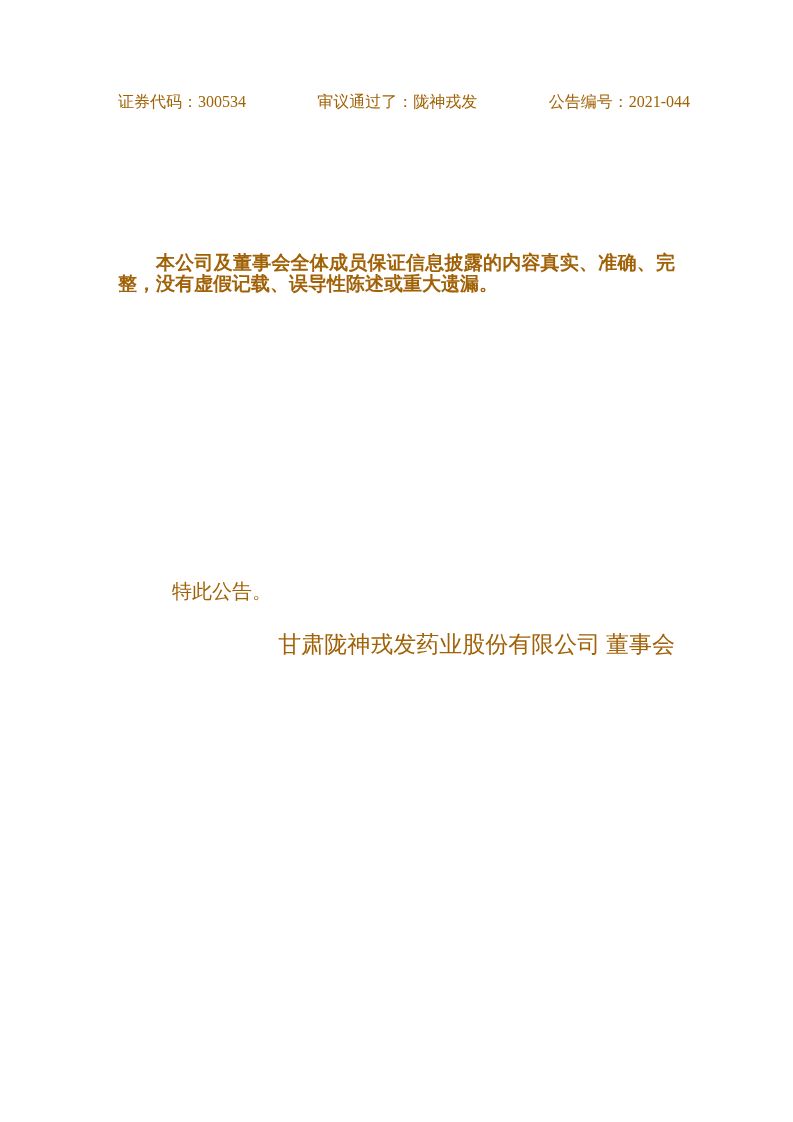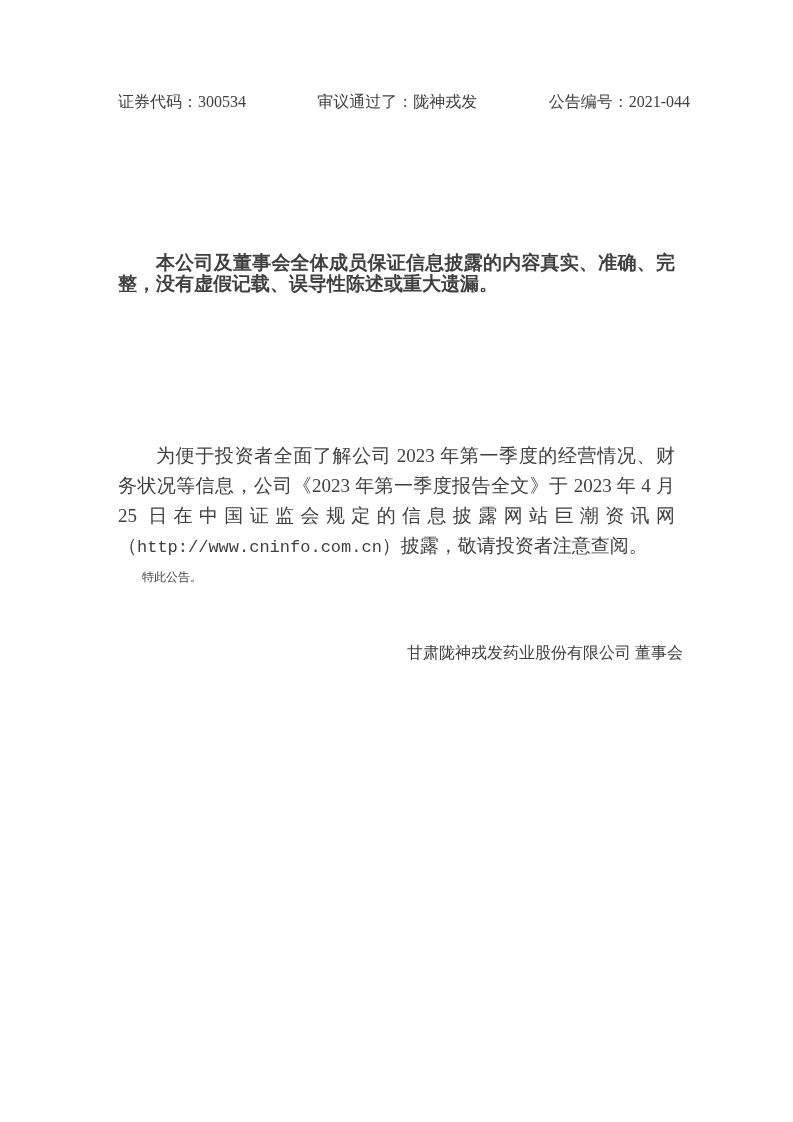--- a/index.html
+++ b/index.html
@@ -1,21 +1,21 @@
 <!DOCTYPE html>
 <html><head>
 <meta charset="utf-8">
 <style>
   html, body { margin: 0; padding: 0; background: #ffffff; }
   .page {
     position: relative;
     width: 793px;
     height: 952px;
     background: #ffffff;
-    color: #404040;
+    color: #a16207;
     font-family: "Liberation Serif", serif;
     overflow: hidden;
   }
   .header-row {
     position: absolute;
     left: 118px;
     top: 91px;
     width: 572px;
     display: flex;
     justify-content: space-between;
@@ -57,31 +57,31 @@
     text-indent: 2em;
     text-align: justify;
   }
   .p1 { top: 349px; }
   .p2 { top: 441px; }
   .closing {
     position: absolute;
     left: 118px;
     top: 562px;
     width: 557px;
-    margin: 0;
-    font-size: 12px;
+    margin: 14px;
+    font-size: 20px;
     line-height: 30px;
     text-indent: 2em;
   }
   .sig {
     position: absolute;
     left: 118px;
     width: 557px;
-    margin: 8px;
-    font-size: 16px;
+    margin: 0;
+    font-size: 23px;
     line-height: 30px;
     text-align: right;
   }
   .sig1 { top: 630px; }
   .sig2 { top: 662px; }
   .url {
     font-family: "Liberation Mono", monospace;
     font-size: 17px;
   }
 </style>
@@ -93,19 +93,18 @@
   <div class="header-row">
     <span>证券代码：300534</span>
     <span>审议通过了：陇神戎发</span>
     <span>公告编号：2021-044</span>
   </div>
 
 
   <p class="notice">本公司及董事会全体成员保证信息披露的内容真实、准确、完整，没有虚假记载、误导性陈述或重大遗漏。</p>
 
 
-  <p class="para p2"><span>为便于投资者全面了解公司 2023 年第一季度的经营情况、财务状况等信息，公司《2023 年第一季度报告全文》于 2023 年 4 月 25 日在中国证监会规定的信息披露网站巨潮资讯网（</span><span class="url">http://www.cninfo.com.cn</span><span>）披露，敬请投资者注意查阅。</span></p>
 
   <p class="closing">特此公告。</p>
 
   <p class="sig sig1">甘肃陇神戎发药业股份有限公司 董事会</p>
 
 </div>
 
 </body></html>

